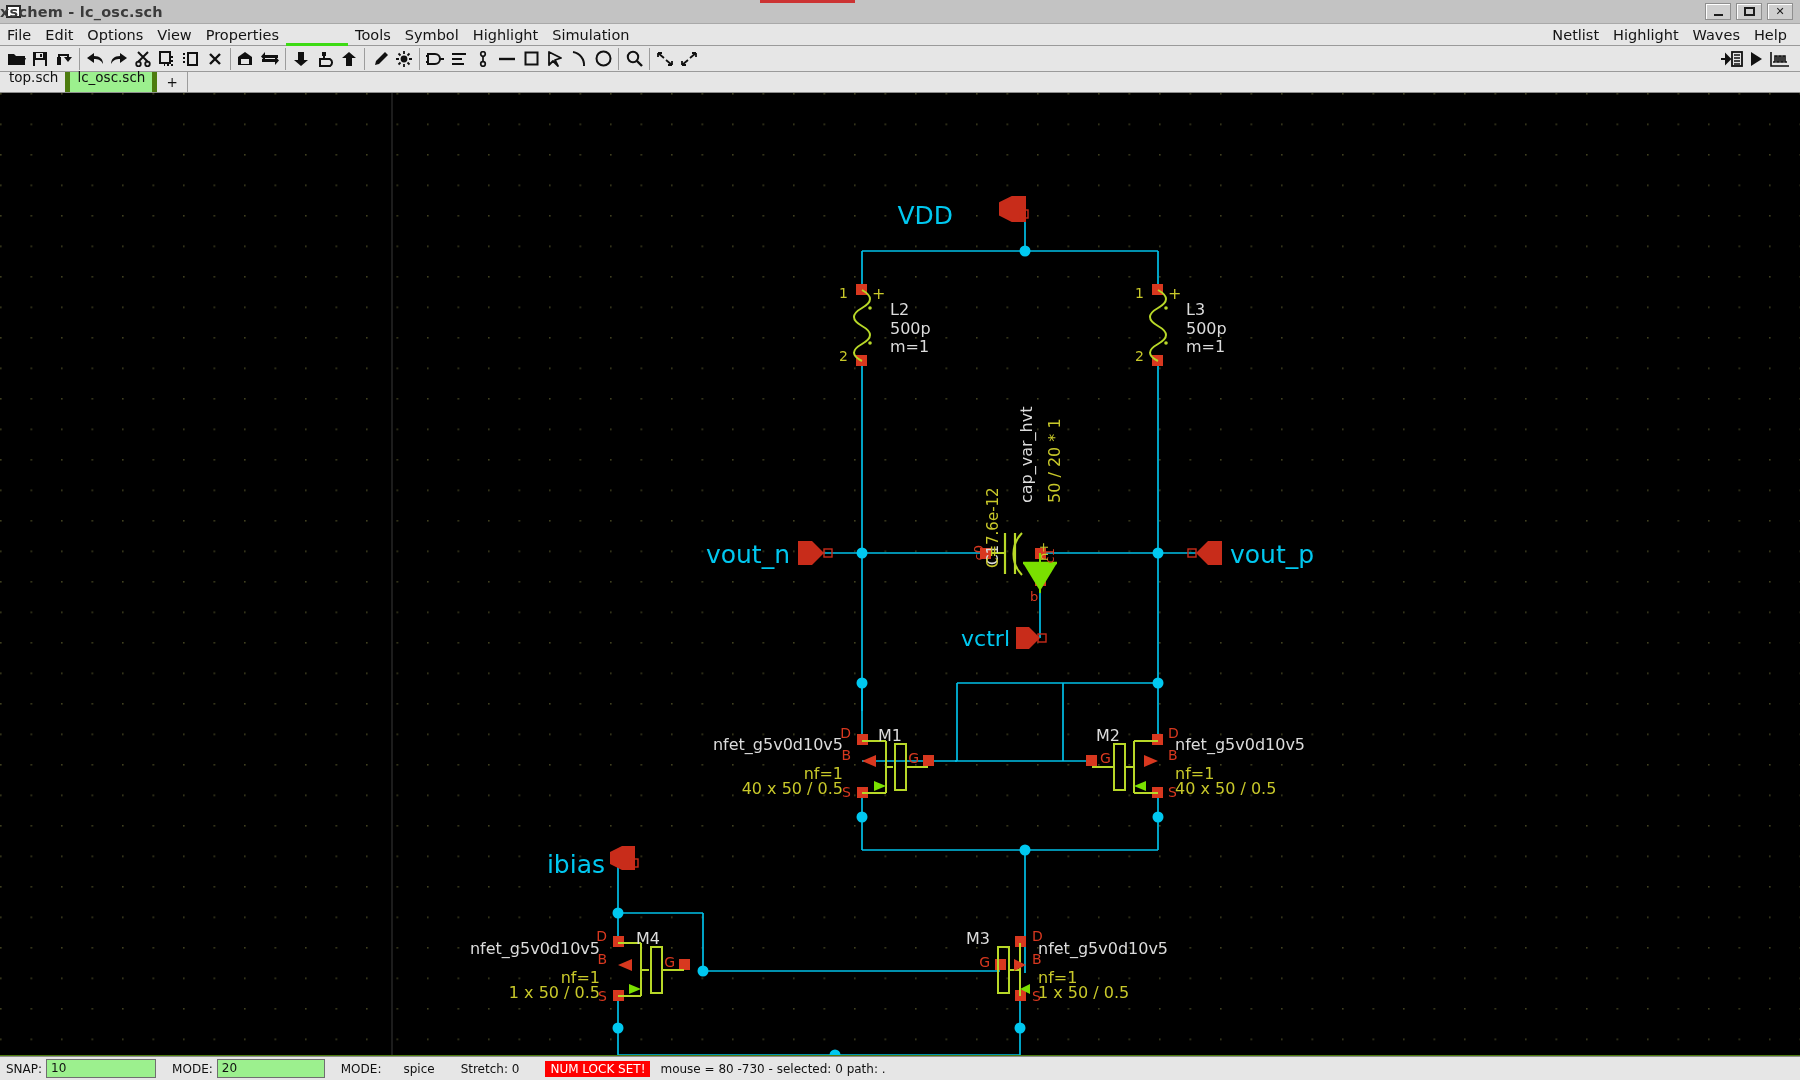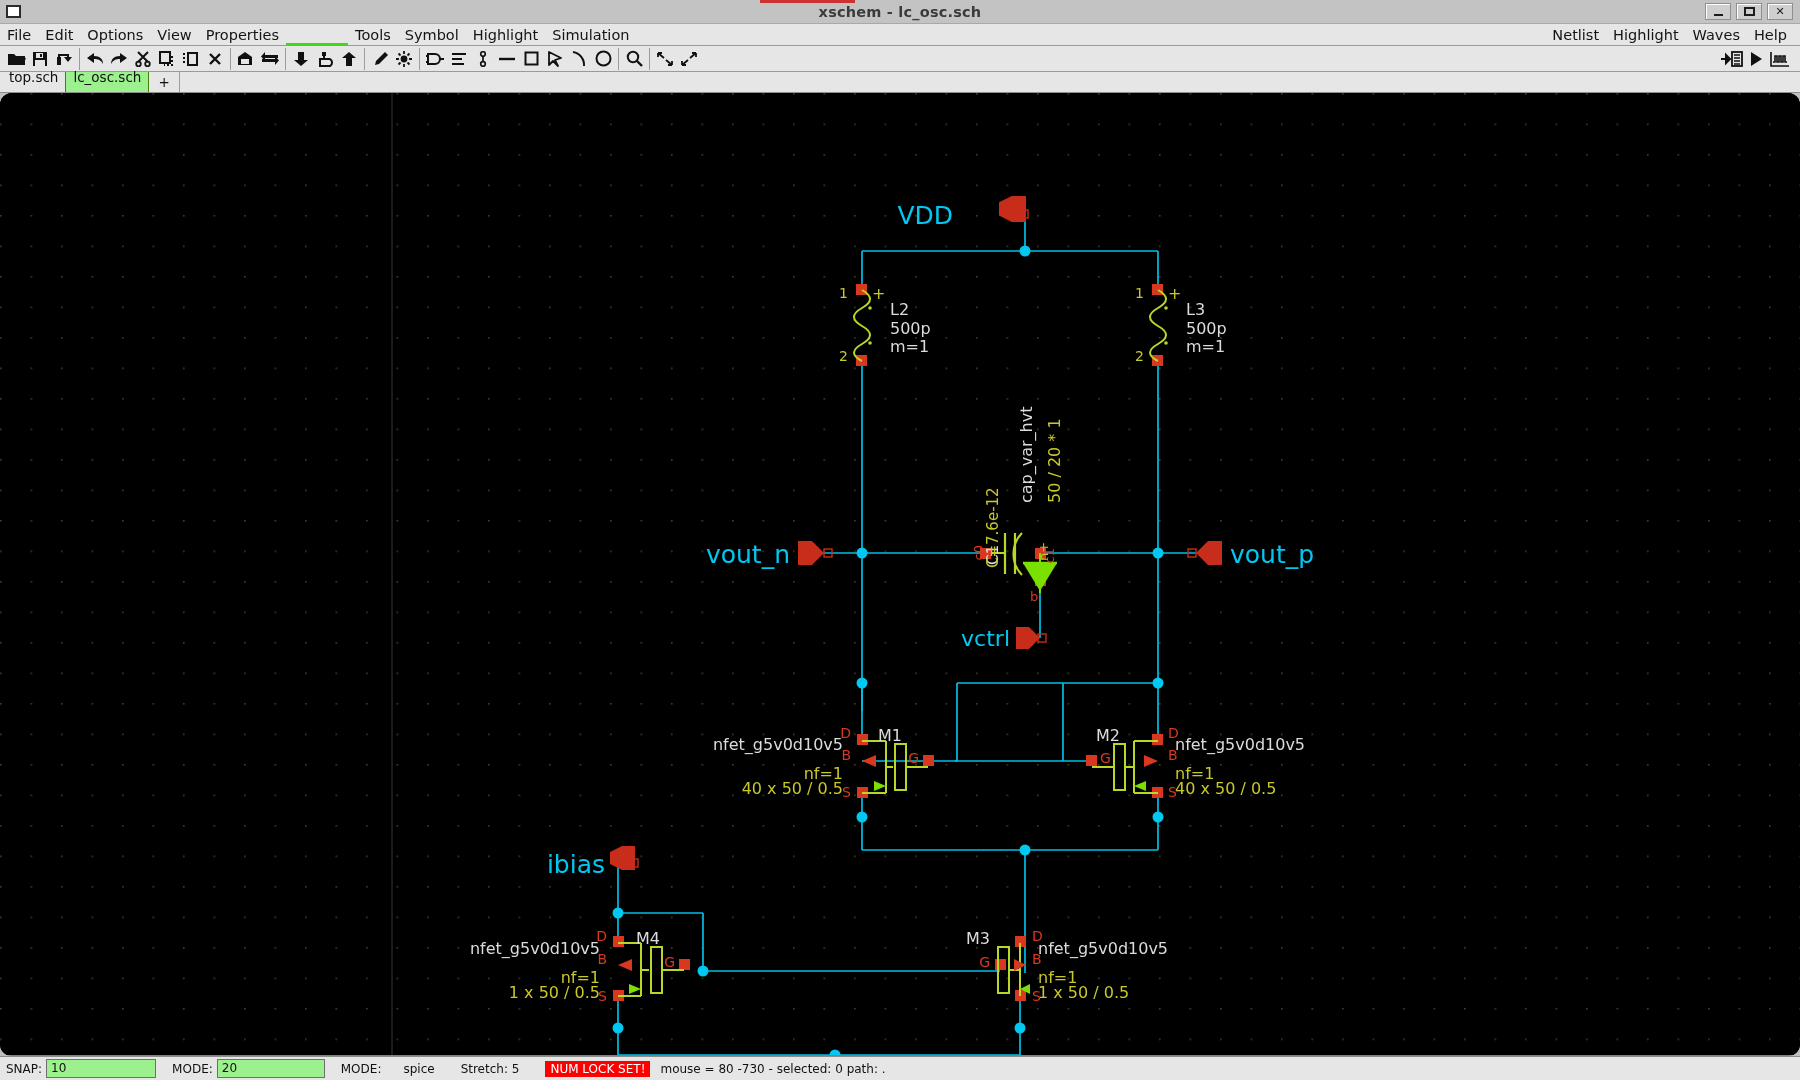--- a/index.html
+++ b/index.html
@@ -17,21 +17,21 @@
     height: 24px; background: #c3c3c3;
     display: flex; align-items: center; position: relative;
     border-bottom: 1px solid #a9a9a9;
     flex: 0 0 24px;
   }
   .tb-appicon {
     width: 15px; height: 13px; margin-left: 6px;
     border: 2px solid #2b2b2b; background: #ffffff;
   }
   .tb-title {
-    position: absolute; left: 0; right: 0; text-align: center;
+    position: absolute; left: 0; right: 0; text-align: left;
     font-size: 14.5px; font-weight: bold; color: #3b3b3b;
     letter-spacing: 0.2px;
   }
   .tb-accent {
     position: absolute; left: 760px; top: 0; width: 95px; height: 3px;
     background: #cc3333;
   }
   .tb-btns { margin-left: auto; display: flex; gap: 5px; padding-right: 7px; position: relative; z-index: 3;}
   .tb-btn {
     width: 26px; height: 17px; background: #cfcfcf;
@@ -69,27 +69,27 @@
   .tsep { width: 1px; height: 22px; background: #9c9c9c; margin: 0 3px; }
   .toolbar .right { margin-left: auto; display: flex; padding-right: 8px; }
 
   
   .tabbar {
     height: 21px; background: #e6e6e6; display: flex; align-items: stretch;
     border-bottom: 1px solid #8d8d8d; flex: 0 0 21px; padding-left: 2px;
   }
   .tab {
     font-size: 13.5px; color: #101010; padding: 1px 7px 11px 7px;
-    display: flex; align-items: center; border-right: 1px solid #4d7c0f;
+    display: flex; align-items: center; border-right: 5px solid #4d7c0f;
   }
   .tab.active { background: #9cf08e; }
   .tab.plus { border-right: 1px solid #9c9c9c; padding: 0 9px; }
 
   
-  .canvas-wrap { flex: 1 1 auto; position: relative; background: #0ea5e9; overflow: hidden; border-radius: 12px; }
+  .canvas-wrap { flex: 1 1 auto; position: relative; background: #4d7c0f; overflow: hidden; }
   #canvas { position: absolute; left: 0; top: 0; width: 1800px; height: 962px; }
 
   
   .statusbar {
     height: 24px; background: #e6e6e6; display: flex; align-items: center;
     border-top: 1px solid #8d8d8d; flex: 0 0 24px; font-size: 12px; color: #111;
     padding-left: 6px;
   }
   .st-lbl { margin-right: 4px; }
   .st-val-green {
@@ -656,18 +656,18 @@
     </svg>
   </div>
 
   <div class="statusbar">
     <span class="st-lbl">SNAP:</span>
     <span class="st-val-green">10</span>
     <span class="st-lbl">MODE:</span>
     <span class="st-val-green narrow">20</span>
     <span class="st-plain">MODE:</span>
     <span class="st-gap">spice</span>
-    <span class="st-gap">Stretch: 5</span>
+    <span class="st-gap">Stretch: 0</span>
     <span class="st-numlock">NUM LOCK SET!</span>
     <span>mouse = 80 -730 - selected: 0 path: .</span>
   </div>
 
 </div>
 
 </body></html>

